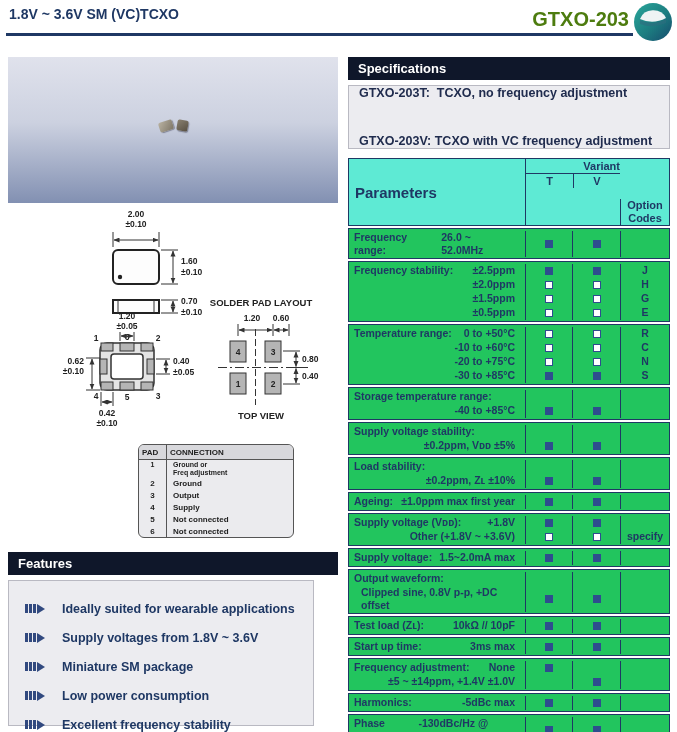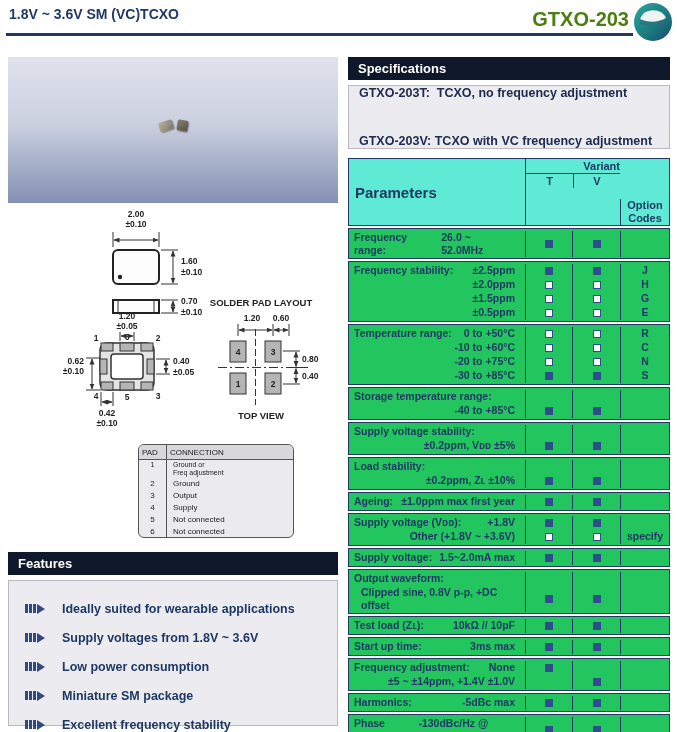--- a/index.html
+++ b/index.html
@@ -28,31 +28,31 @@
   
   .drawings{position:absolute;left:8px;top:203px;width:330px;height:241px;}
   .drawings text{font-family:"Liberation Sans","DejaVu Sans",sans-serif;font-weight:bold;fill:#222;font-size:8.5px;}
   .drawings .big{font-size:9.5px;}
   .dim{stroke:#333;stroke-width:1;fill:none;}
   .pkg{stroke:#222;stroke-width:2;fill:#fdfdfd;}
   .pad{fill:#b5b5b5;stroke:#333;stroke-width:1;}
 
   
   .pad-table{position:absolute;left:138px;top:444px;width:154px;border:1.2px solid #555;
-             border-radius:6px;overflow:hidden;background:#ebebee;font-weight:normal;color:#222;}
+             border-radius:6px;overflow:hidden;background:#ebebee;font-weight:bold;color:#222;}
   .pad-head{display:grid;grid-template-columns:27px 1fr;background:#d8d8dc;border-bottom:1px solid #555;font-size:8px;}
   .pad-head div{padding:2.5px 3px;}
   .pad-head .ph2{border-left:1px solid #555;}
   .pad-row{display:grid;grid-template-columns:27px 1fr;font-size:8px;}
   .pad-num{text-align:center;padding:1.5px 0;}
   .pad-conn{border-left:1px solid #555;padding:1.5px 6px;white-space:pre-line;}
   .pad-row.small .pad-conn,.pad-row.small .pad-num{font-size:7px;line-height:7.5px;padding-top:1px;padding-bottom:1px;}
 
   
-  .features-box{left:8px;top:580px;width:330px;height:146px;padding:13px 0 0 16px;}
+  .features-box{left:8px;top:580px;width:306px;height:146px;padding:13px 0 0 16px;}
   .feat-item{display:flex;align-items:center;height:29px;}
   .feat-icon{display:inline-flex;align-items:center;margin-right:17px;}
   .feat-icon i{display:block;width:2.5px;height:9px;background:#31497f;margin-right:1.5px;}
   .feat-icon .tri{display:block;width:0;height:0;border-left:8px solid #31497f;
                   border-top:5.5px solid transparent;border-bottom:5.5px solid transparent;}
   .feat-text{font-size:12.5px;font-weight:bold;color:#1f3864;}
 
   
   .spec-box{left:348px;top:85px;width:322px;height:64px;display:flex;flex-direction:column;
             justify-content:space-between;gap:9px;padding-left:10px;}
@@ -259,30 +259,30 @@
         </span>
         <span class="feat-text">Supply voltages from 1.8V ~ 3.6V</span>
       </div>
       <div class="feat-item">
         <span class="feat-icon">
           <i></i>
           <i></i>
           <i></i>
           <span class="tri"></span>
         </span>
-        <span class="feat-text">Low power consumption</span>
+        <span class="feat-text">Miniature SM package</span>
       </div>
       <div class="feat-item">
         <span class="feat-icon">
           <i></i>
           <i></i>
           <i></i>
           <span class="tri"></span>
         </span>
-        <span class="feat-text">Miniature SM package</span>
+        <span class="feat-text">Low power consumption</span>
       </div>
       <div class="feat-item">
         <span class="feat-icon">
           <i></i>
           <i></i>
           <i></i>
           <span class="tri"></span>
         </span>
         <span class="feat-text">Excellent frequency stability</span>
       </div>

